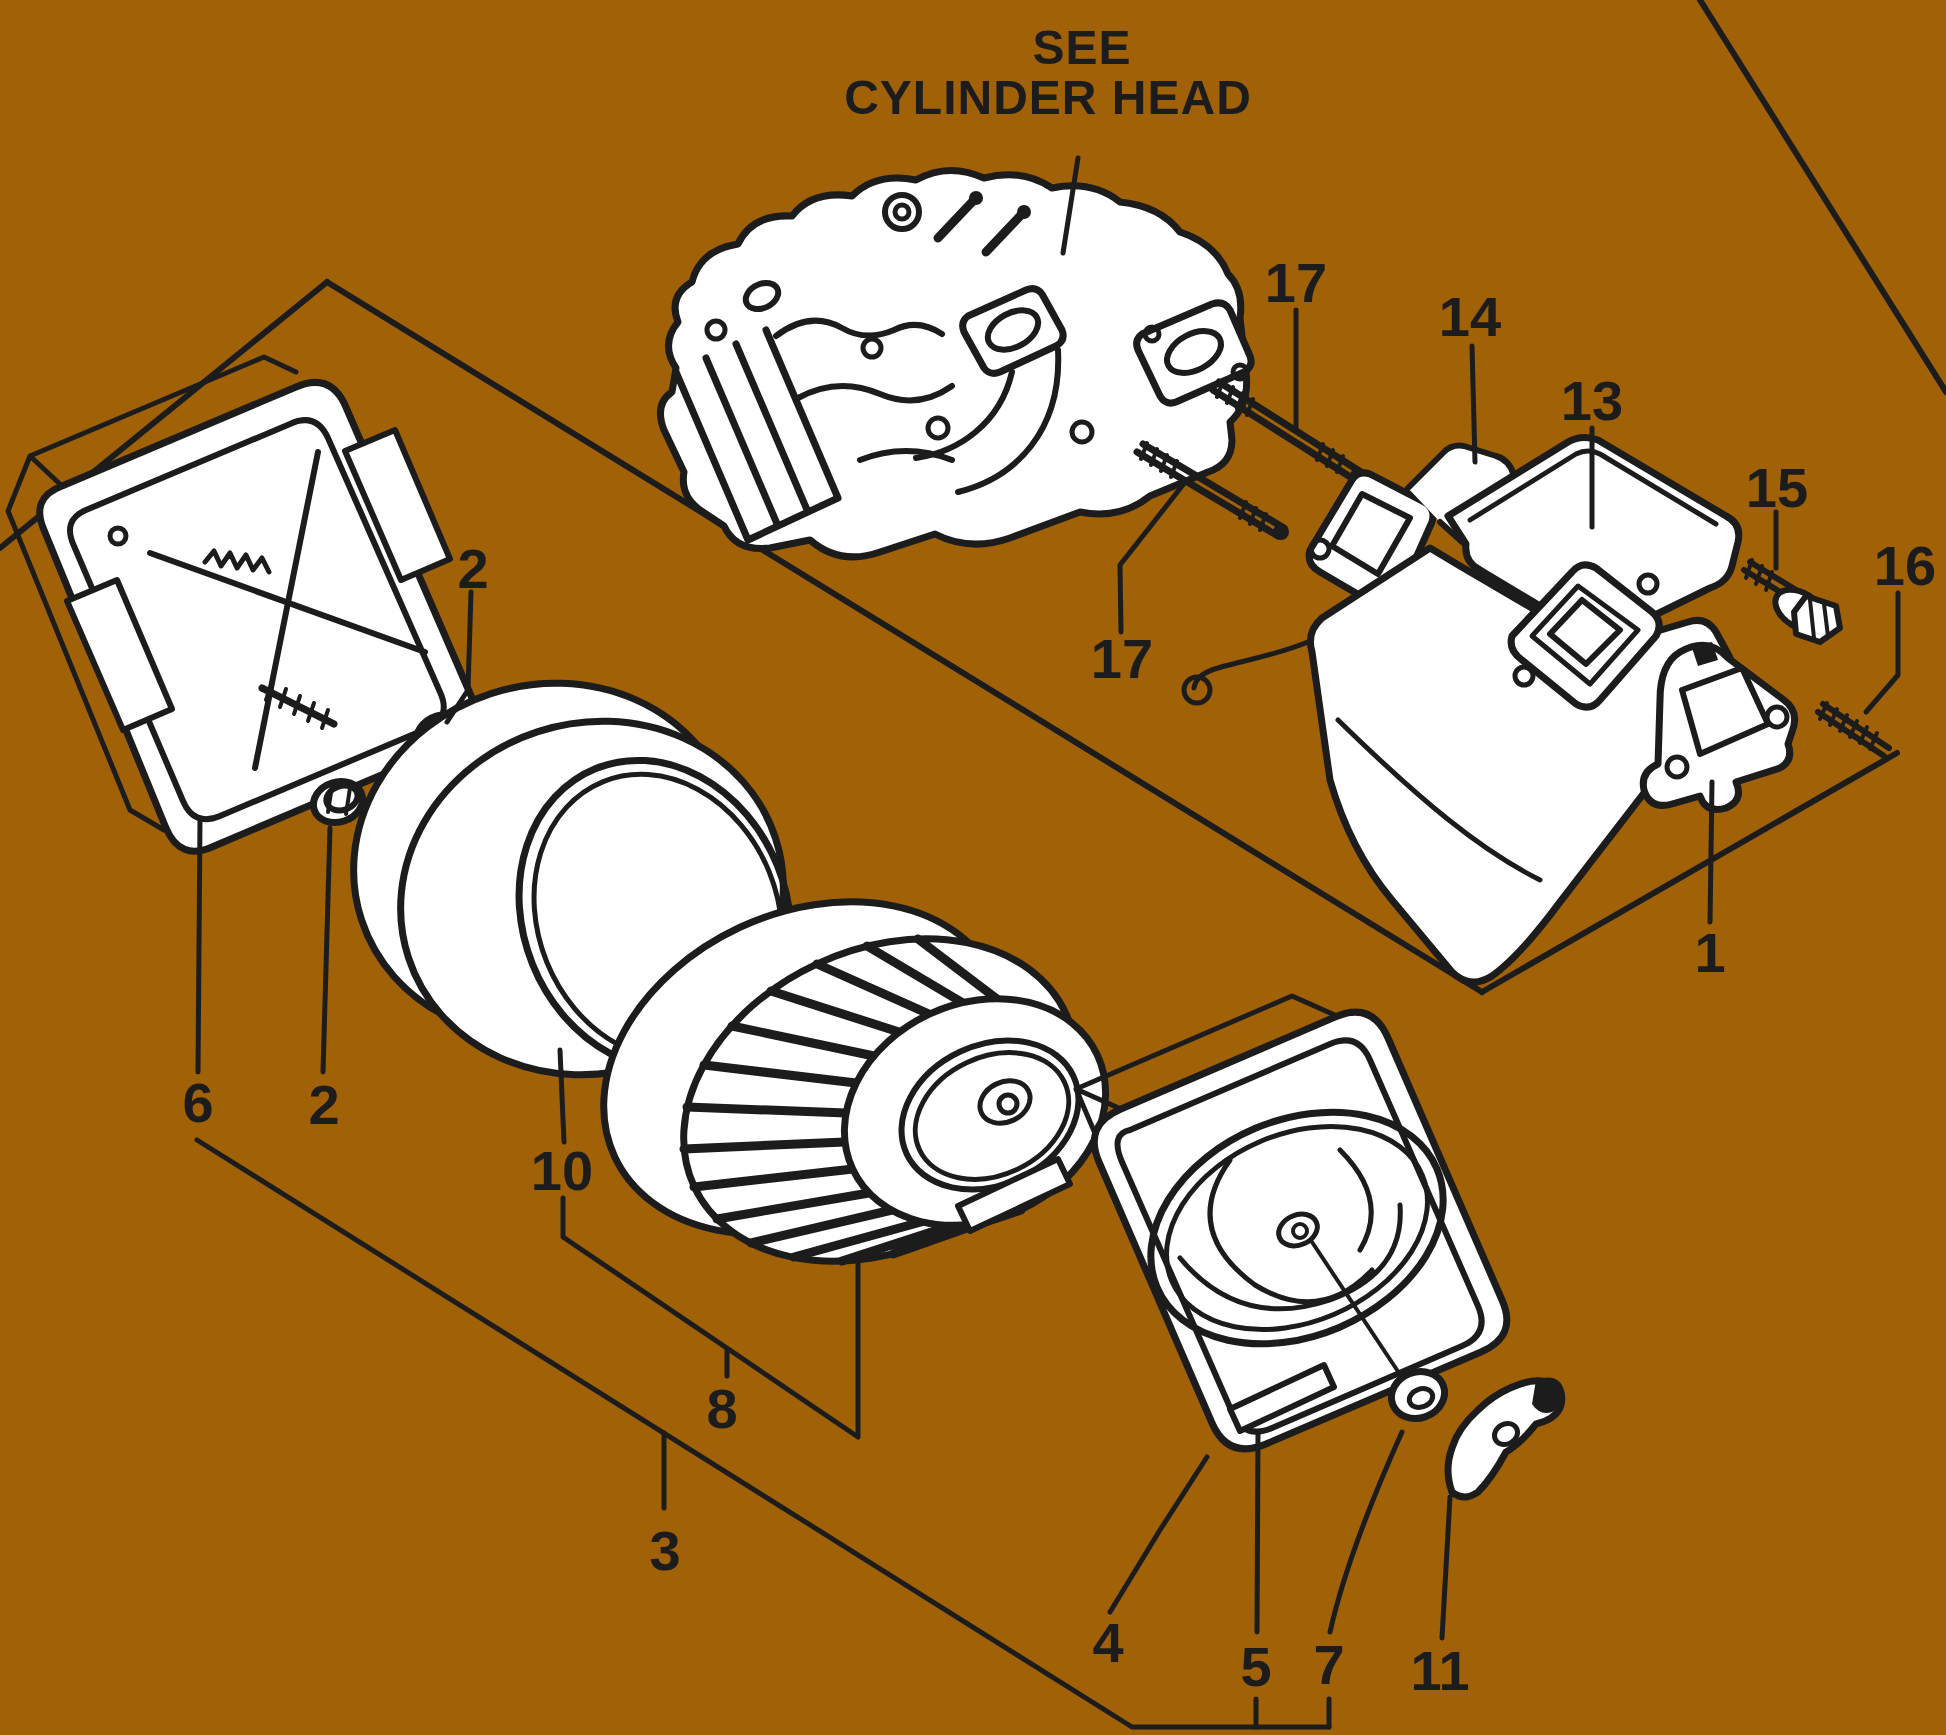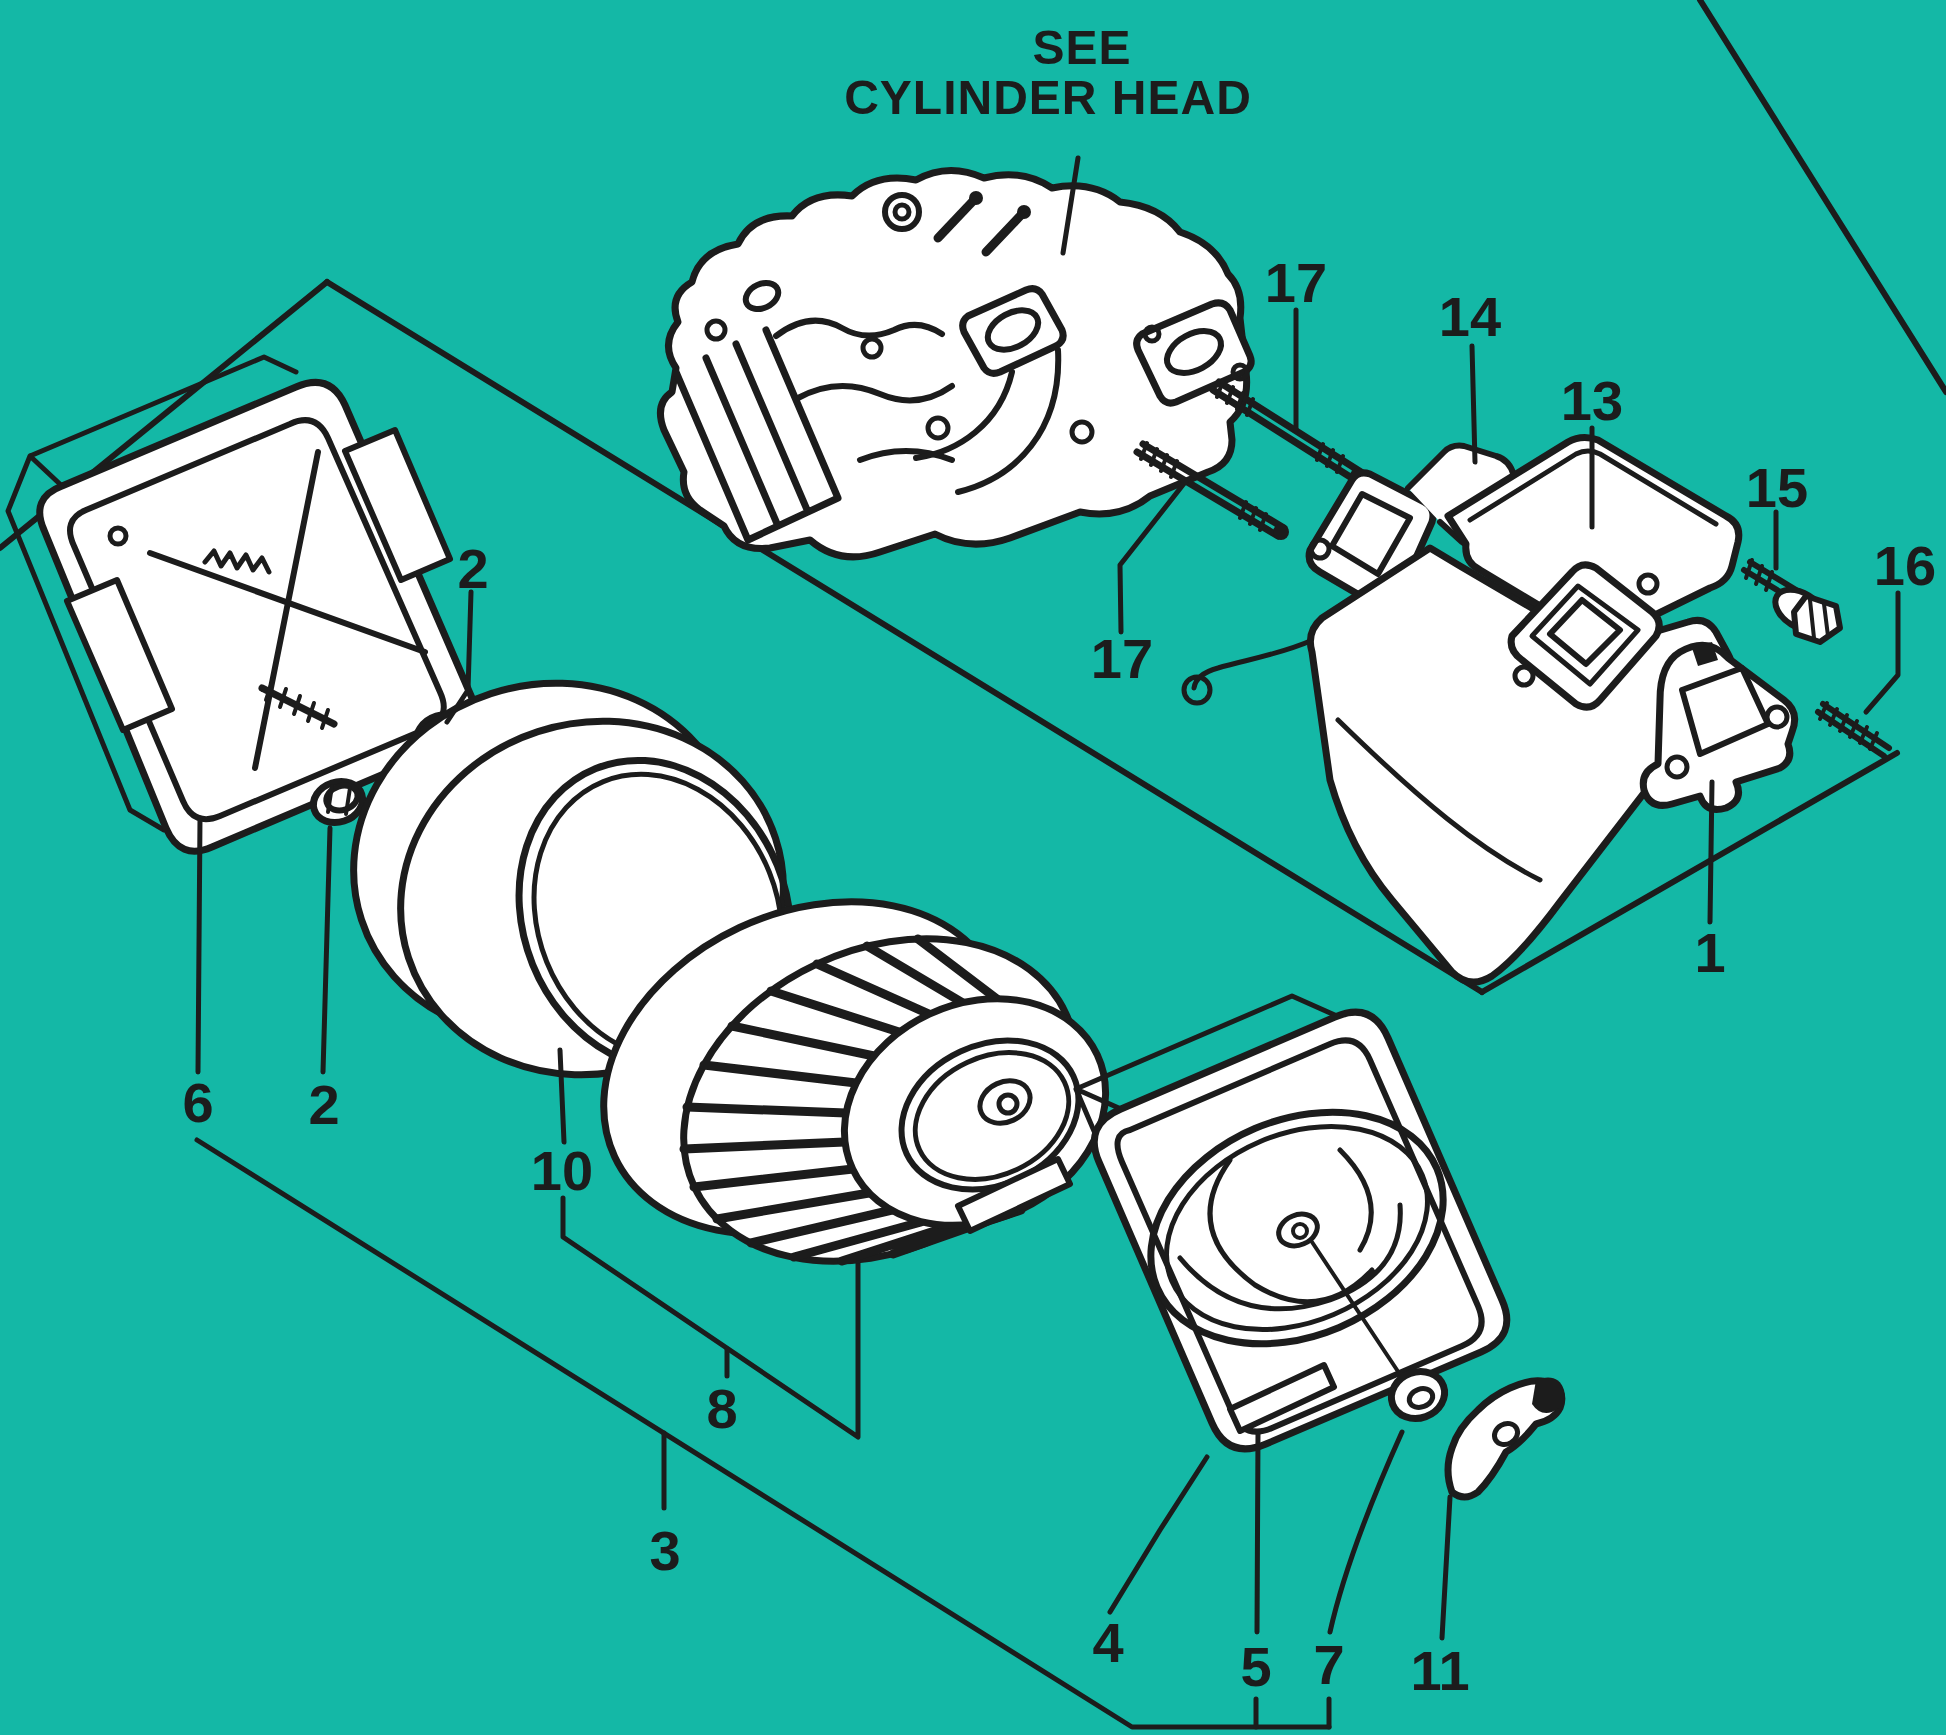--- a/index.html
+++ b/index.html
@@ -1,16 +1,16 @@
 <!DOCTYPE html>
 <html><head>
 <meta charset="utf-8">
 <style>
   html,body{margin:0;padding:0;background:#ffffff;}
-  #stage{position:relative;width:1946px;height:1735px;background:#14b8a6;overflow:hidden;}
+  #stage{position:relative;width:1946px;height:1735px;background:#a16207;overflow:hidden;}
   svg{display:block;}
   .ink{stroke:#1c1c1c;fill:none;stroke-linecap:round;stroke-linejoin:round;}
   .w{fill:#ffffff;}
   .fi{fill:#1c1c1c;stroke:none;}
   .s4{stroke-width:4;}
   .s5{stroke-width:5;}
   .s6{stroke-width:6;}
   .s7{stroke-width:7;}
   .s9{stroke-width:9;}
   text{font-family:"Liberation Sans","DejaVu Sans",sans-serif;fill:#1c1c1c;}

